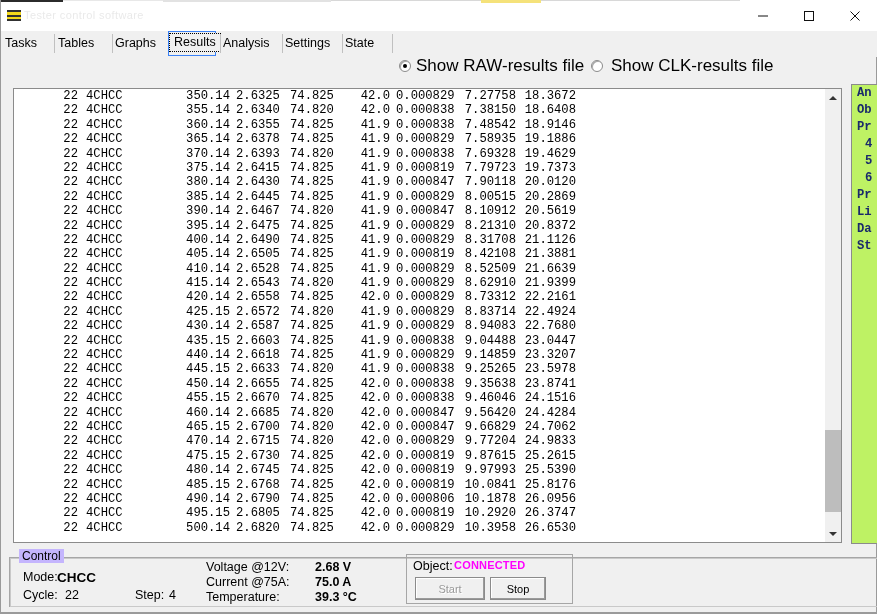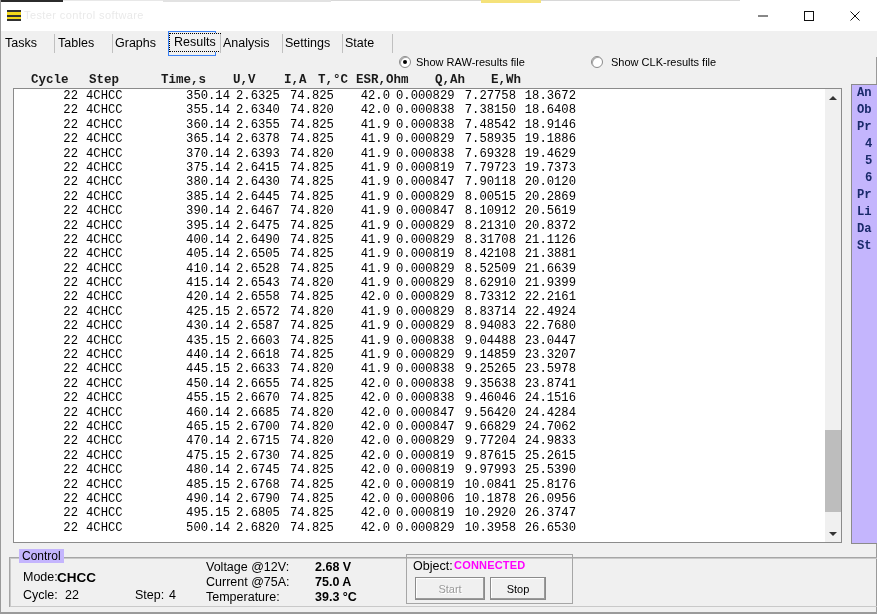--- a/index.html
+++ b/index.html
@@ -137,21 +137,21 @@
     position: absolute;
     left: 0; top: 56px;
     width: 877px; height: 17px;
   }
   .radio-item {
     position: absolute;
     top: 0;
     display: flex;
     align-items: center;
     gap: 5px;
-    font-size: 11px;
+    font-size: 17px;
     white-space: nowrap;
   }
   .radio-dot {
     width: 12px; height: 12px;
     border-radius: 50%;
     background: #ffffff;
     border: 1px solid #8b8b8b;
     box-shadow: inset 1px 1px 0 #a9a9a9;
     position: relative;
     box-sizing: border-box;
@@ -261,21 +261,21 @@
   .vs-arrow { width: 0; height: 0; }
   .vs-arrow.u { border-left: 4px solid transparent; border-right: 4px solid transparent; border-bottom: 4px solid #333; }
   .vs-arrow.d { border-left: 4px solid transparent; border-right: 4px solid transparent; border-top: 4px solid #333; }
 
   
   .sidepanel {
     position: absolute;
     left: 850px; top: 84px;
     width: 27px;
     height: 460px;
-    background: #c4b5fd;
+    background: #bef264;
     border: 1px solid #8b8b8b;
     border-right: none;
     box-sizing: border-box;
     overflow: hidden;
   }
   .side-item {
     font-family: "Liberation Mono", "DejaVu Sans Mono", monospace;
     font-size: 12.2px;
     font-weight: bold;
     color: #1a2a6b;
@@ -440,31 +440,20 @@
     <div class="radio-item" style="left:398px;">
       <span class="radio-dot on"></span>
       <span>Show RAW-results file</span>
     </div>
     <div class="radio-item" style="left:590px;gap:8px;">
       <span class="radio-dot"></span>
       <span>Show CLK-results file</span>
     </div>
   </div>
 
-  <div class="colhead">
-    <span style="left:30px;">Cycle</span>
-    <span style="left:88px;">Step</span>
-    <span style="left:160px;">Time,s</span>
-    <span style="left:232px;">U,V</span>
-    <span style="left:283px;">I,A</span>
-    <span style="left:317px;">T,°C</span>
-    <span style="left:355px;">ESR,Ohm</span>
-    <span style="left:434px;">Q,Ah</span>
-    <span style="left:490px;">E,Wh</span>
-  </div>
 
   <div class="listbox">
     <div class="listinner" id="rows-container">
         <div class="row"><span class="c-cycle">22</span><span class="c-step">4CHCC</span><span class="c-time">350.14</span><span class="c-u">2.6325</span><span class="c-i">74.825</span><span class="c-t">42.0</span><span class="c-esr">0.000829</span><span class="c-q">7.27758</span><span class="c-e">18.3672</span></div>
         <div class="row"><span class="c-cycle">22</span><span class="c-step">4CHCC</span><span class="c-time">355.14</span><span class="c-u">2.6340</span><span class="c-i">74.820</span><span class="c-t">42.0</span><span class="c-esr">0.000838</span><span class="c-q">7.38150</span><span class="c-e">18.6408</span></div>
         <div class="row"><span class="c-cycle">22</span><span class="c-step">4CHCC</span><span class="c-time">360.14</span><span class="c-u">2.6355</span><span class="c-i">74.825</span><span class="c-t">41.9</span><span class="c-esr">0.000838</span><span class="c-q">7.48542</span><span class="c-e">18.9146</span></div>
         <div class="row"><span class="c-cycle">22</span><span class="c-step">4CHCC</span><span class="c-time">365.14</span><span class="c-u">2.6378</span><span class="c-i">74.825</span><span class="c-t">41.9</span><span class="c-esr">0.000829</span><span class="c-q">7.58935</span><span class="c-e">19.1886</span></div>
         <div class="row"><span class="c-cycle">22</span><span class="c-step">4CHCC</span><span class="c-time">370.14</span><span class="c-u">2.6393</span><span class="c-i">74.820</span><span class="c-t">41.9</span><span class="c-esr">0.000838</span><span class="c-q">7.69328</span><span class="c-e">19.4629</span></div>
         <div class="row"><span class="c-cycle">22</span><span class="c-step">4CHCC</span><span class="c-time">375.14</span><span class="c-u">2.6415</span><span class="c-i">74.825</span><span class="c-t">41.9</span><span class="c-esr">0.000819</span><span class="c-q">7.79723</span><span class="c-e">19.7373</span></div>
         <div class="row"><span class="c-cycle">22</span><span class="c-step">4CHCC</span><span class="c-time">380.14</span><span class="c-u">2.6430</span><span class="c-i">74.825</span><span class="c-t">41.9</span><span class="c-esr">0.000847</span><span class="c-q">7.90118</span><span class="c-e">20.0120</span></div>

